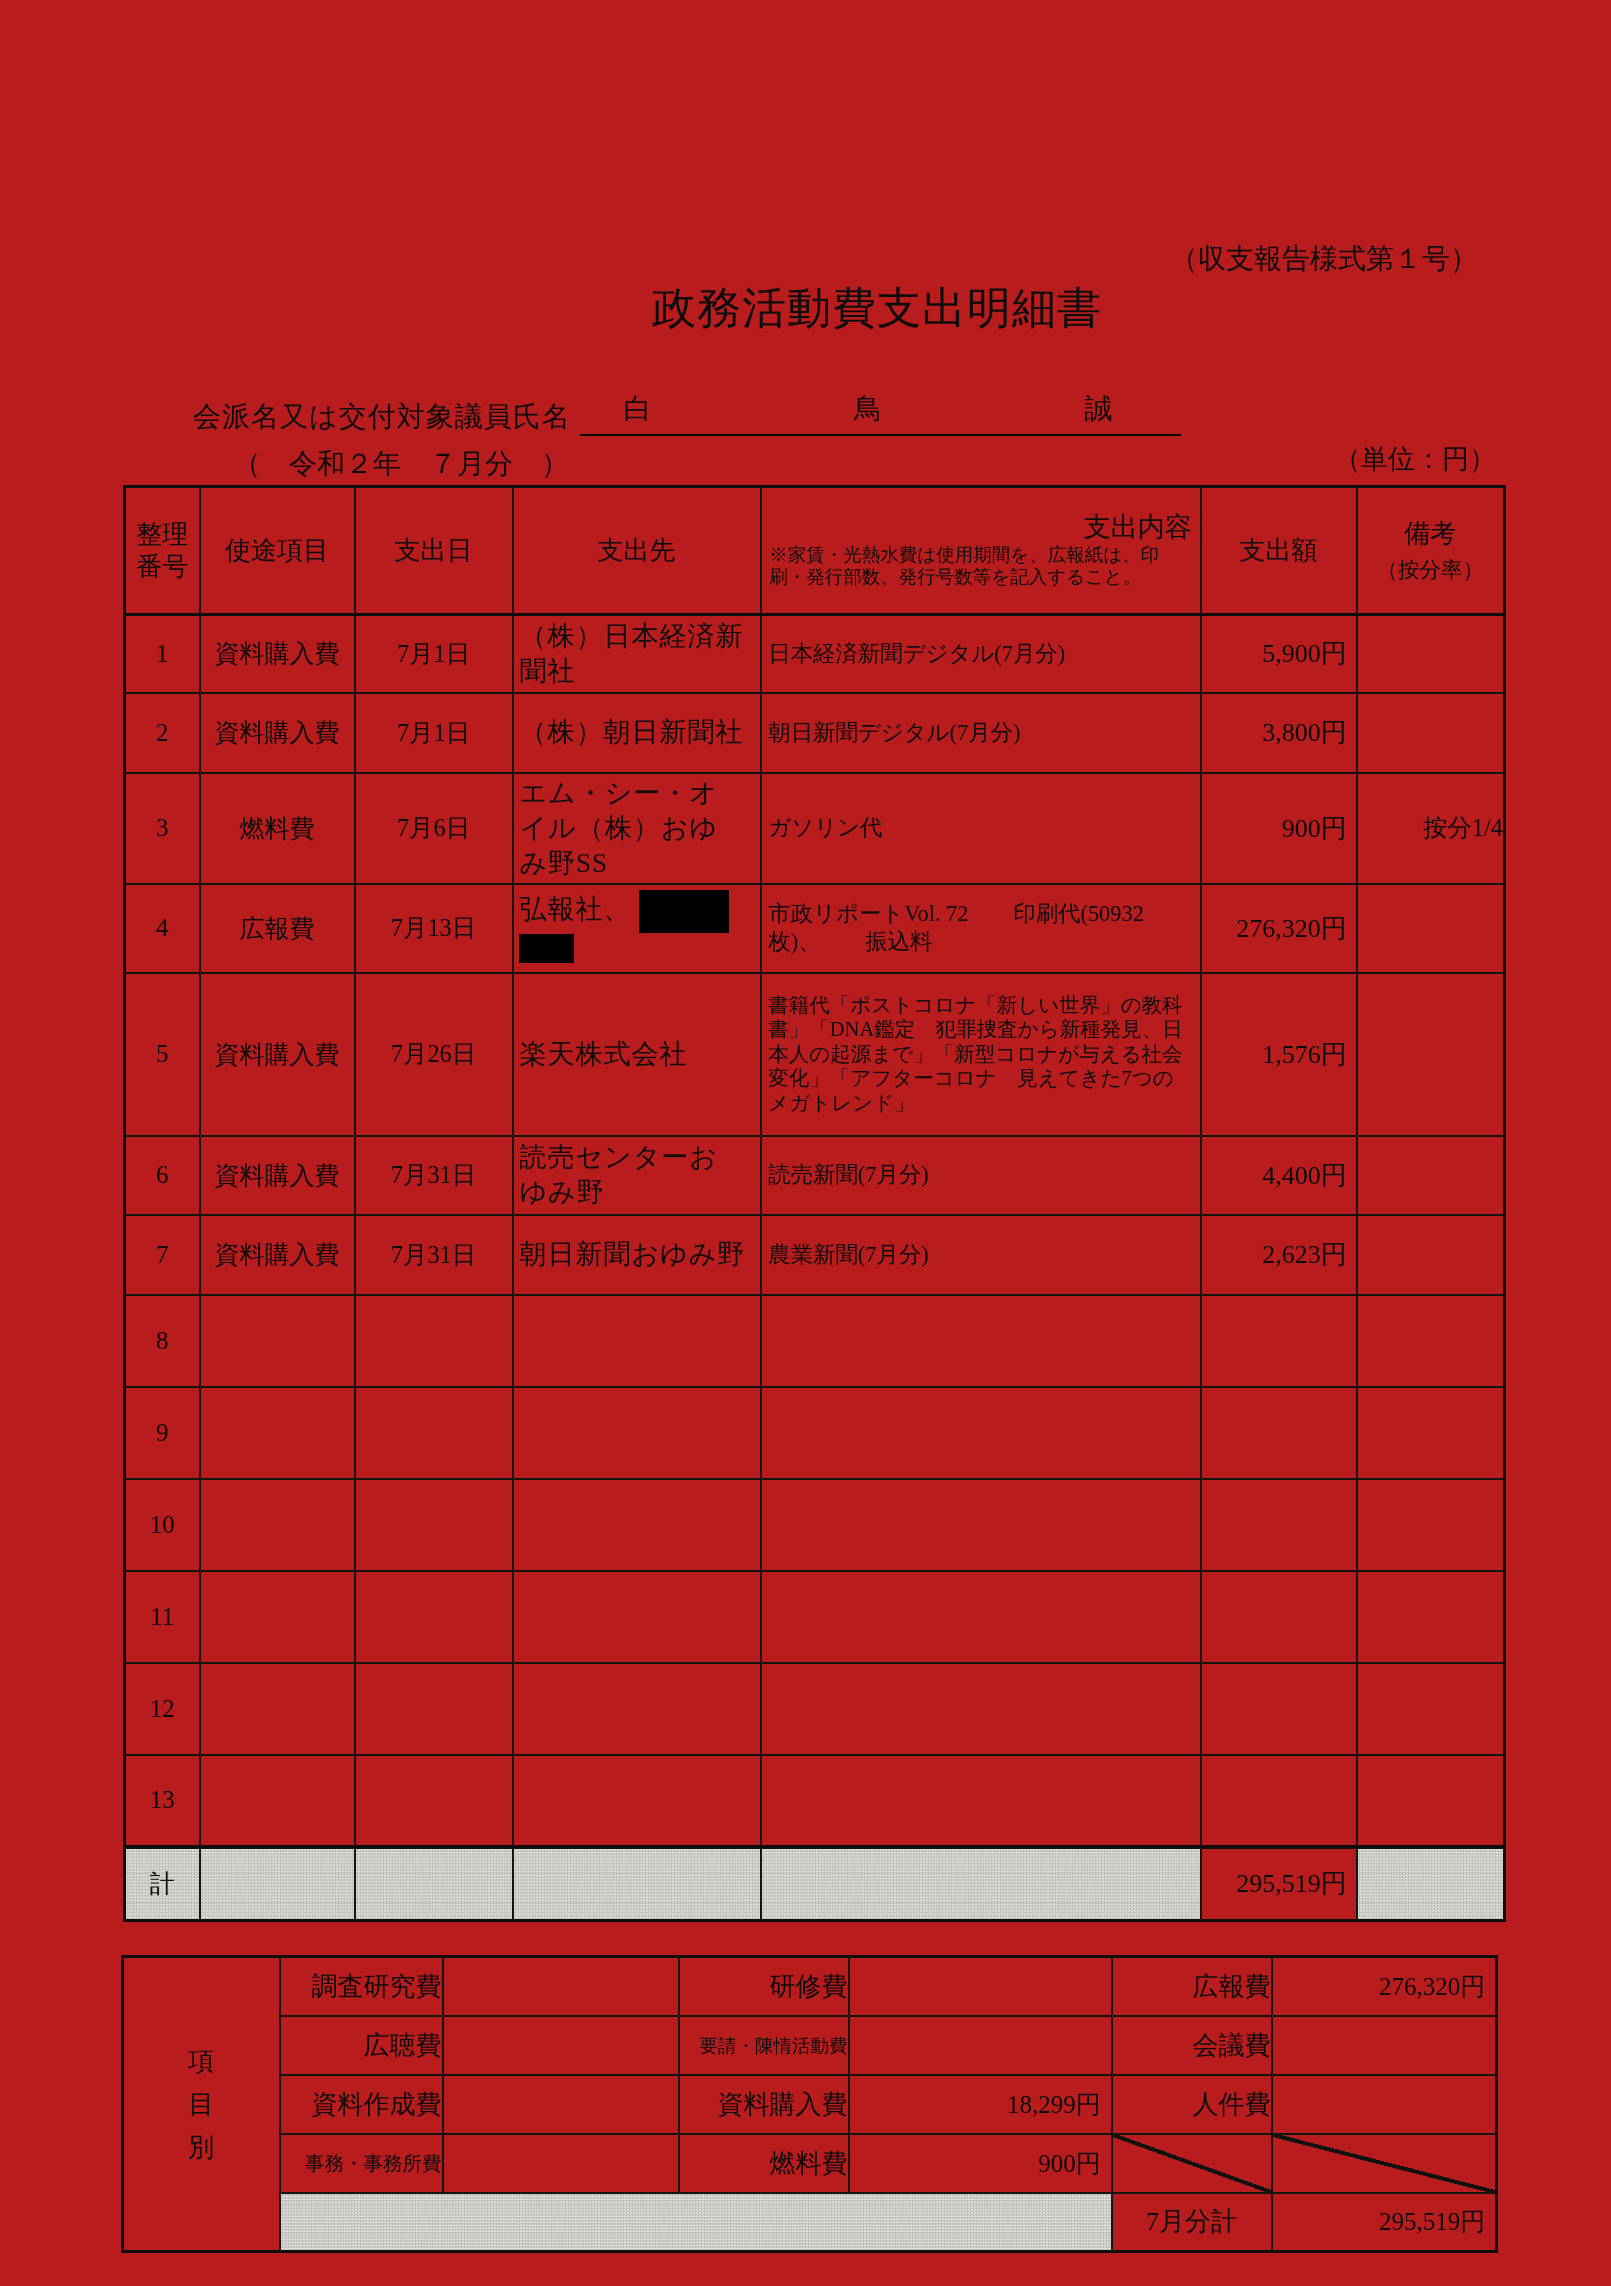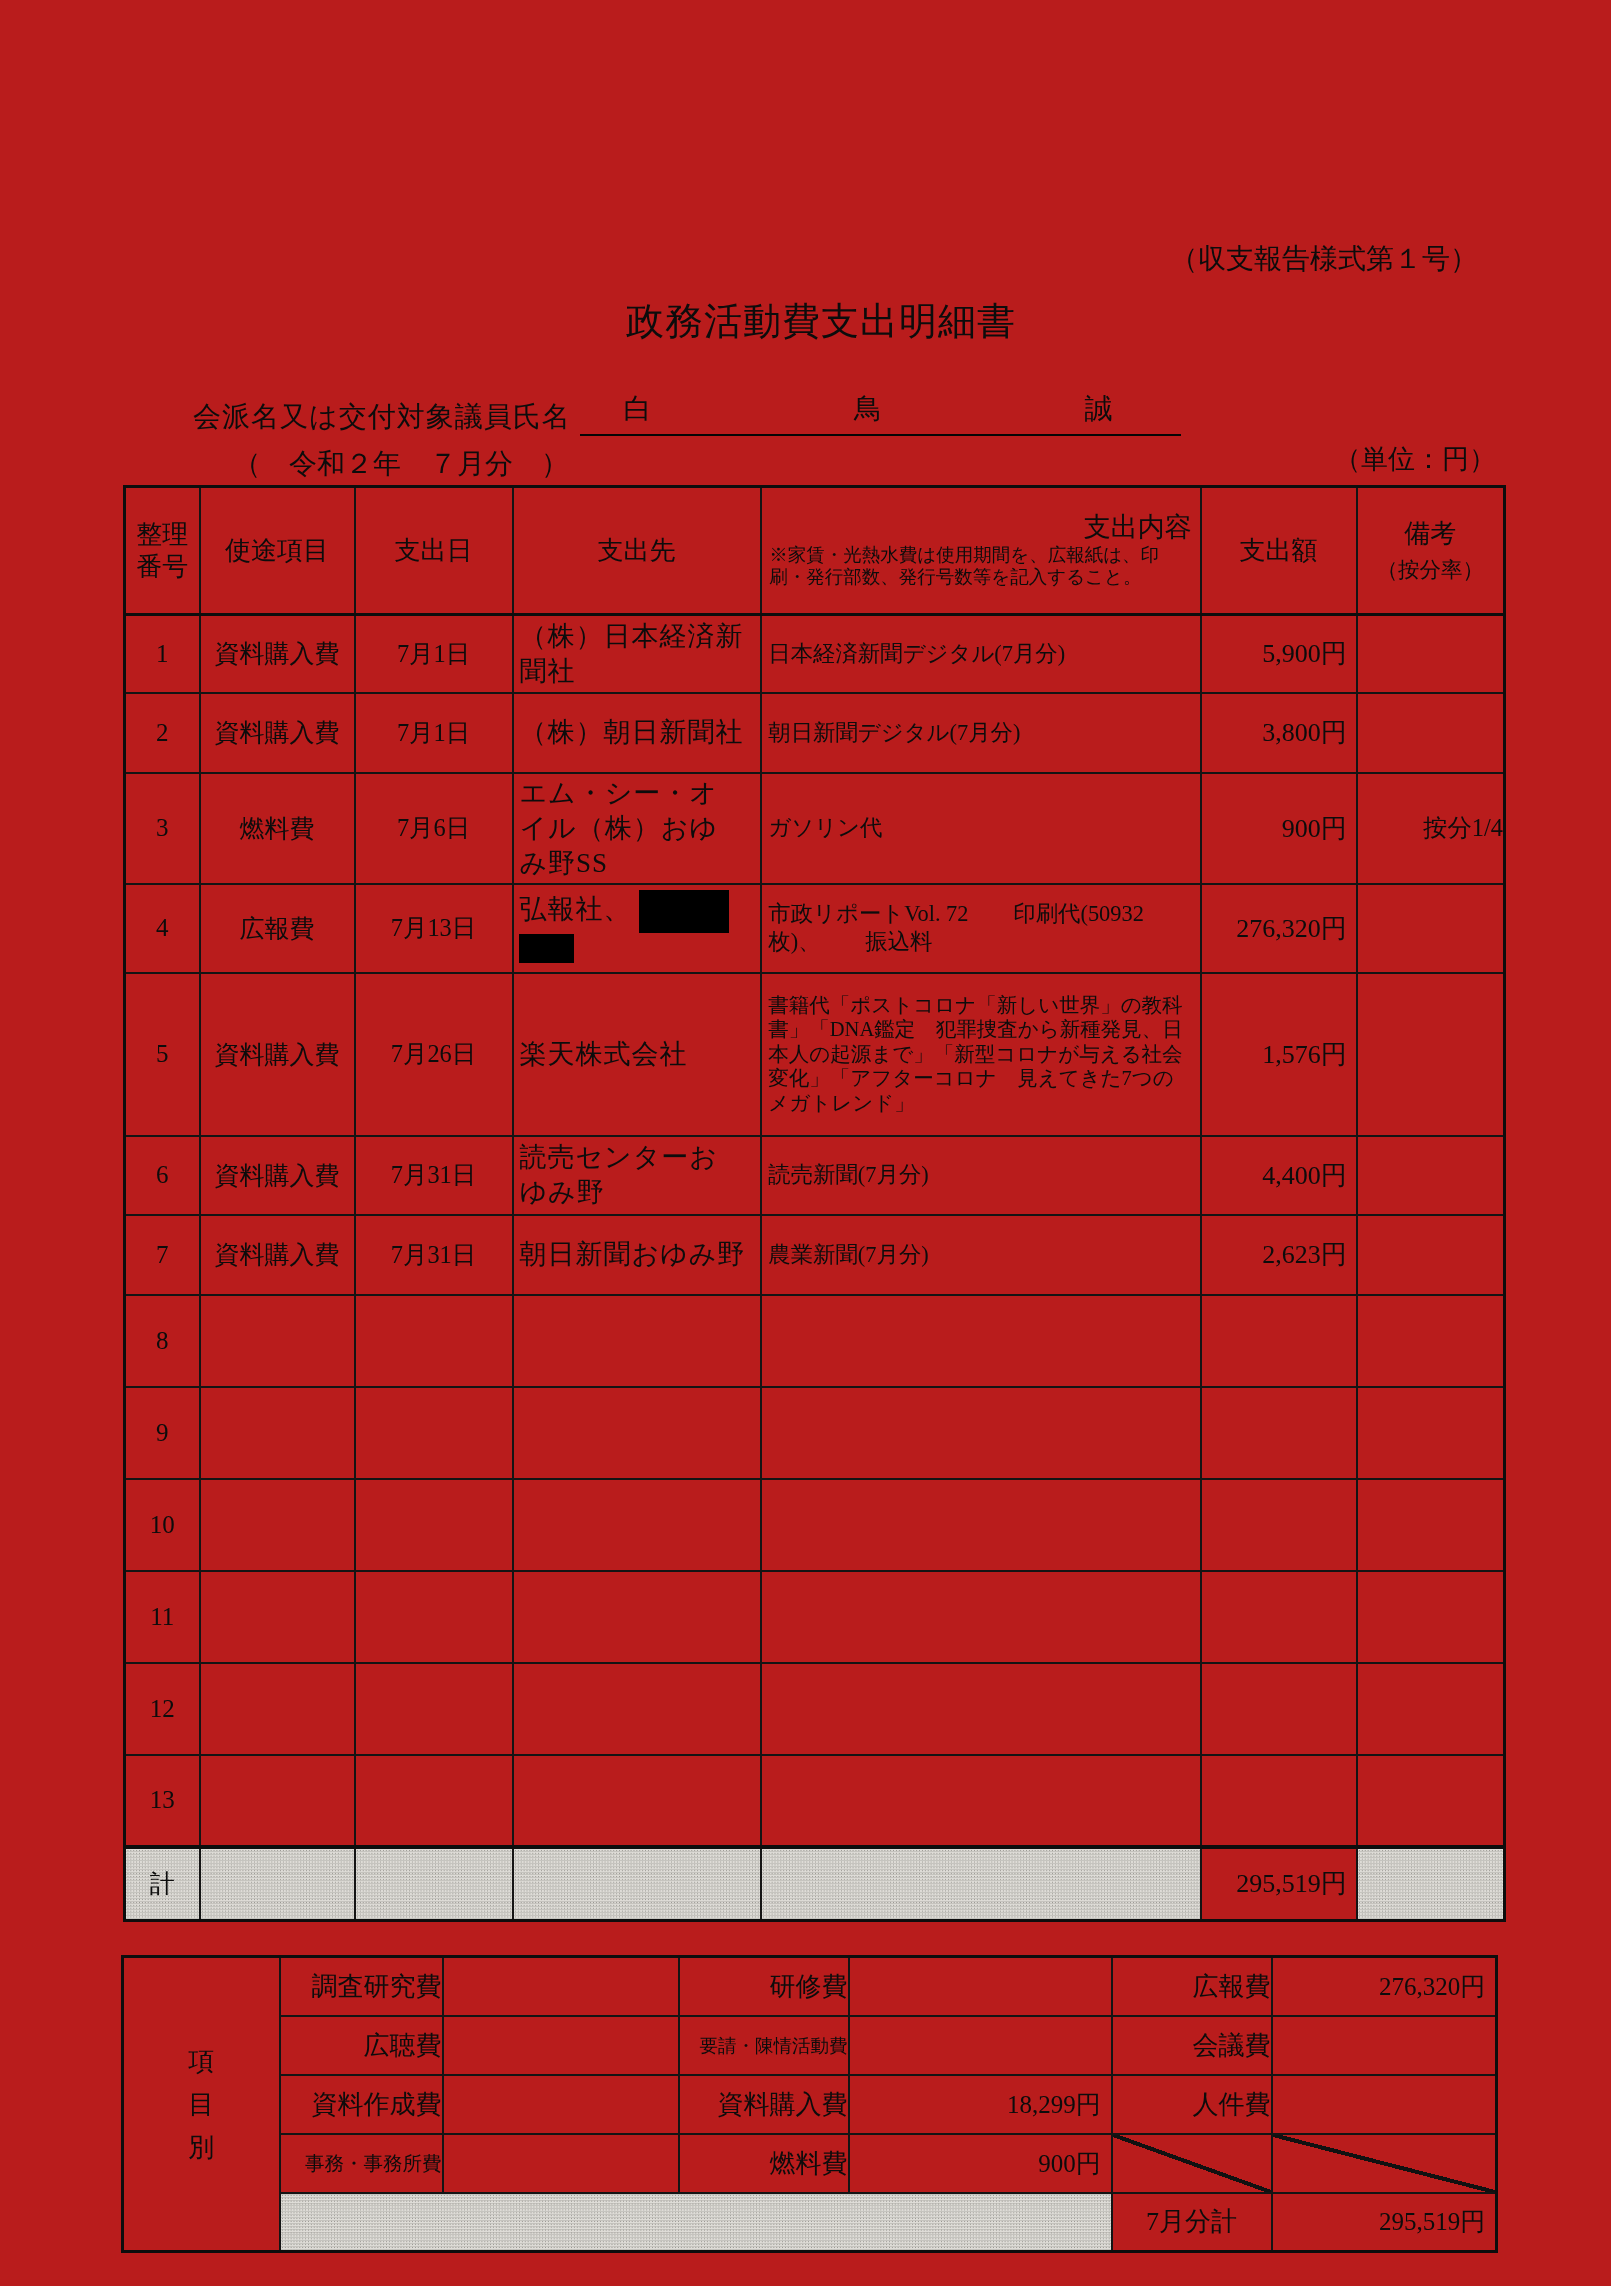--- a/index.html
+++ b/index.html
@@ -6,21 +6,21 @@
   html,body { background:#ffffff; }
   .page {
     position:relative; width:1611px; height:2287px;
     background:#b91c1c; color:#0c0c0c;
     font-family:"Liberation Serif","DejaVu Serif",serif;
     overflow:hidden;
   }
   .abs { position:absolute; }
 
   .form-note { left:1170px; top:240px; font-size:28px; }
-  .doc-title { left:626px; top:279px; font-size:38px; letter-spacing:1px;margin-top:17px; }
+  .doc-title { left:652px; top:279px; font-size:44px; letter-spacing:1px; }
 
   .recipient { left:193px; top:390px; font-size:28px; letter-spacing:1px; display:flex; align-items:flex-end; }
   .name-line {
     display:inline-flex; justify-content:space-between;
     width:601px; margin-left:9.8px;
     padding:0 68px 5.9px 43px;
     border-bottom:2.9px solid #050505;
   }
   .period-line { left:233px; top:445px; font-size:28px; }
   .unit-note { left:1334px; top:441px; font-size:27px; }

